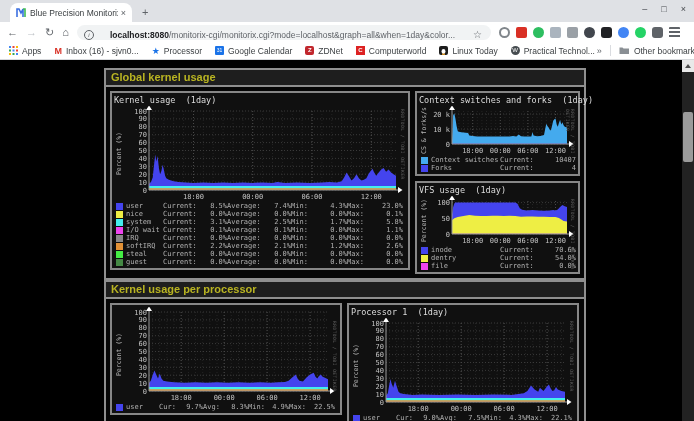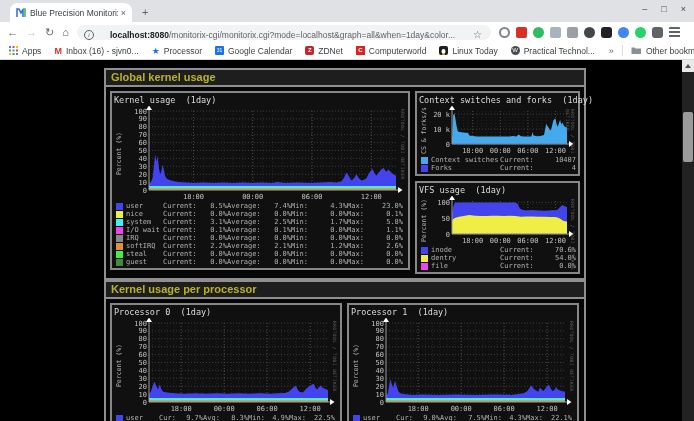--- a/index.html
+++ b/index.html
@@ -26,21 +26,21 @@
   .url .rest{color:#5f6368;}
   .star{color:#5f6368;font-size:10px;margin-left:2px;}
   .extrow{display:flex;gap:6px;align-items:center;}
   .ext{width:11px;height:11px;display:inline-block;box-sizing:border-box;}
   .shape-circle{border-radius:50%;}
   .shape-square{border-radius:2px;}
   .shape-rsquare{border-radius:3px;}
   .shape-ring{border-radius:50%;border:2px solid #80868b;background:transparent!important;}
   .shape-lines{background:repeating-linear-gradient(#5f6368 0 2px,#fff 2px 4px)!important;border-radius:1px;}
   .avatar{width:13px;height:13px;border-radius:50%;background:radial-gradient(circle at 35% 35%,#b08968,#6d4c41);}
-  .bookbar{height:17px;background:#fff;display:flex;padding:0 9px;gap:14px;
+  .bookbar{height:17px;background:#fff;display:flex;padding:0 9px;gap:2px;
            border-bottom:1px solid #d7d9dc;}
   .bm{display:flex;align-items:center;gap:4px;font-size:8.5px;color:#3c4043;white-space:nowrap;}
   .bm svg{flex:none;}
   .bm-right{margin-left:auto;display:flex;align-items:center;gap:8px;}
   .vsep{width:1px;height:11px;background:#dadce0;}
   .chev{color:#5f6368;font-size:9px;}
   
   .page{position:absolute;top:60px;left:0;right:0;bottom:0;background:#000;overflow:hidden;}
   .sb{position:absolute;right:0;top:0;width:12px;bottom:0;background:#222;}
   .sb-btn{height:12px;background:#e9e9e9;position:relative;}
@@ -585,21 +585,20 @@
                 </div>
               </div>
   </div>
       </div>
     </div>
   </div>
   <div class="section">
     <div class="sec-head">Kernel usage per processor</div>
     <div class="sec-body">
       <div class="panel p-proc">
-    <div class="gtitle">Processor 0  (1day)</div>
     <div class="garea">
       <div class="ylab">
                 <span>Percent (%)</span>
               </div>
       <svg width="215" height="95">
                 <line x1="29.6" y1="5" x2="29.6" y2="84" stroke="#242424" stroke-dasharray="1,2"></line>
                 <line x1="36.7" y1="5" x2="36.7" y2="84" stroke="#242424" stroke-dasharray="1,2"></line>
                 <line x1="43.9" y1="5" x2="43.9" y2="84" stroke="#242424" stroke-dasharray="1,2"></line>
                 <line x1="51.1" y1="5" x2="51.1" y2="84" stroke="#242424" stroke-dasharray="1,2"></line>
                 <line x1="58.2" y1="5" x2="58.2" y2="84" stroke="#242424" stroke-dasharray="1,2"></line>

